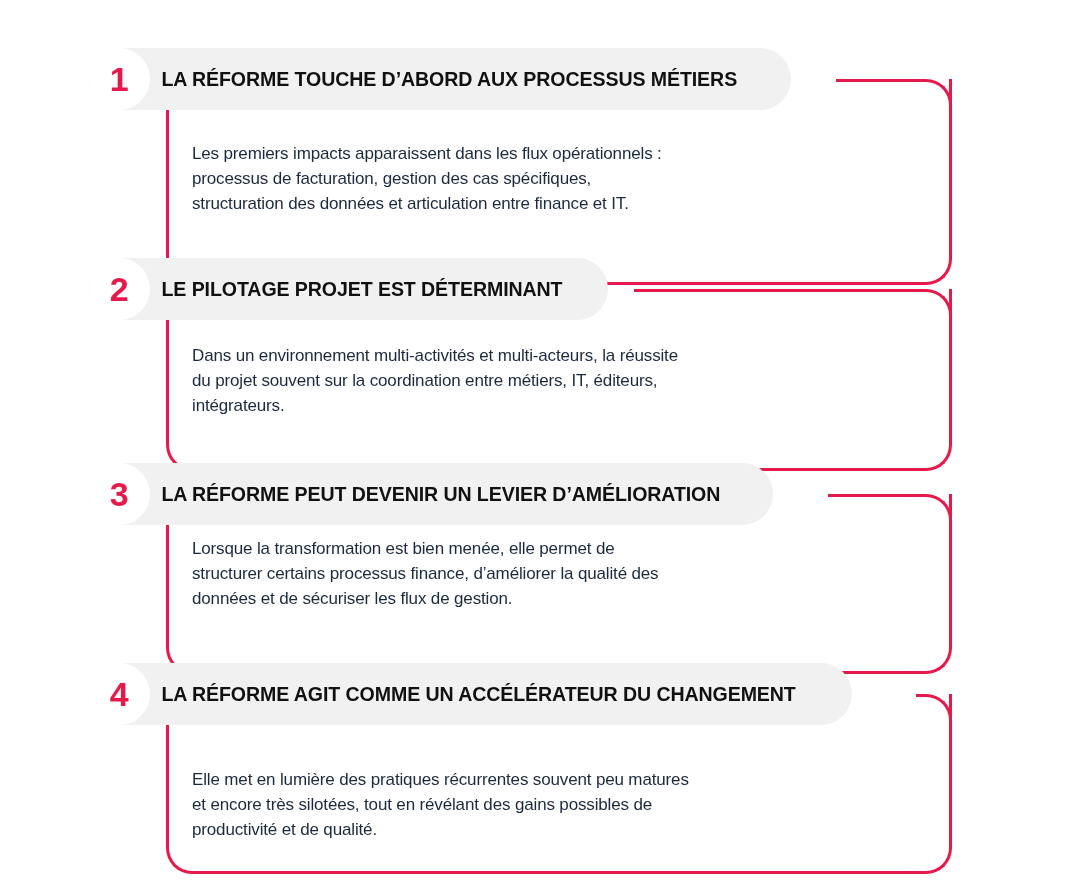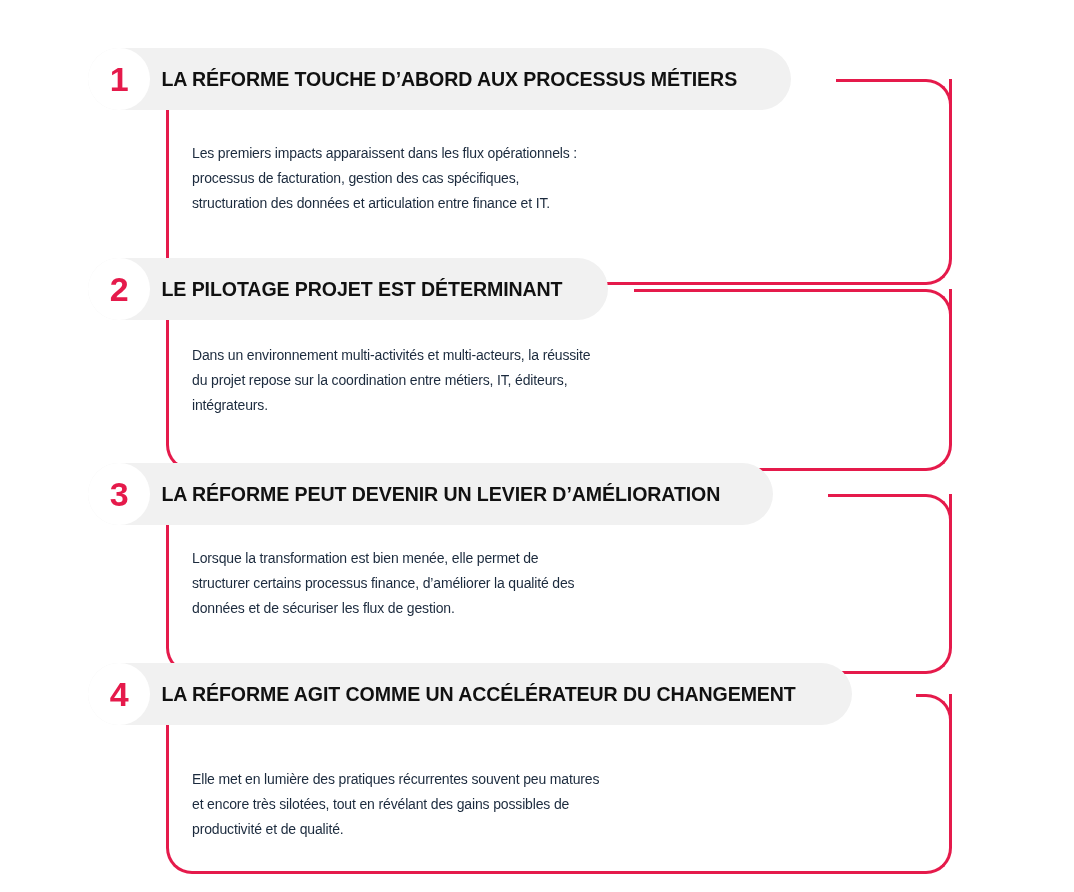--- a/index.html
+++ b/index.html
@@ -102,21 +102,21 @@
     padding-left: 12px;
     padding-right: 26px;
     transform: scaleX(0.955);
     transform-origin: left center;
   }
 
   .card-body {
     position: absolute;
     left: 192px;
     color: #1b2a3d;
-    font-size: 14px;
+    font-size: 17px;
     font-family: "Liberation Sans", sans-serif;
     line-height: 25px;
     white-space: pre-line;
     letter-spacing: -0.15px;
     z-index: 2;
   }
 </style>
 </head>
 <body>
 
@@ -141,35 +141,35 @@
     <div class="bracket" style="top:31px; height:182px; width:786px;"></div>
     <div class="bracket-top" style="left:634px; top:31px; width:292px;"></div>
     <div class="bracket-corner" style="left:926px; top:31px;"></div>
 
     <div class="pill">
       <div class="num-circle">2</div>
       <div class="card-title">LE PILOTAGE PROJET EST DÉTERMINANT</div>
     </div>
 
     <div class="card-body" style="top:85px;">Dans un environnement multi-activités et multi-acteurs, la réussite
-du projet repose sur la coordination entre métiers, IT, éditeurs,
+du projet souvent sur la coordination entre métiers, IT, éditeurs,
 intégrateurs.</div>
   </div>
 
   <div class="card" style="top:463px;">
     <div class="bracket" style="top:31px; height:180px; width:786px;"></div>
     <div class="bracket-top" style="left:828px; top:31px; width:98px;"></div>
     <div class="bracket-corner" style="left:926px; top:31px;"></div>
 
     <div class="pill">
       <div class="num-circle">3</div>
       <div class="card-title">LA RÉFORME PEUT DEVENIR UN LEVIER D’AMÉLIORATION</div>
     </div>
 
-    <div class="card-body" style="top:83px;">Lorsque la transformation est bien menée, elle permet de
+    <div class="card-body" style="top:73px;">Lorsque la transformation est bien menée, elle permet de
 structurer certains processus finance, d’améliorer la qualité des
 données et de sécuriser les flux de gestion.</div>
   </div>
 
   <div class="card" style="top:663px;">
     <div class="bracket" style="top:31px; height:180px; width:786px;"></div>
     <div class="bracket-top" style="left:916px; top:31px; width:10px;"></div>
     <div class="bracket-corner" style="left:926px; top:31px;"></div>
 
     <div class="pill">

